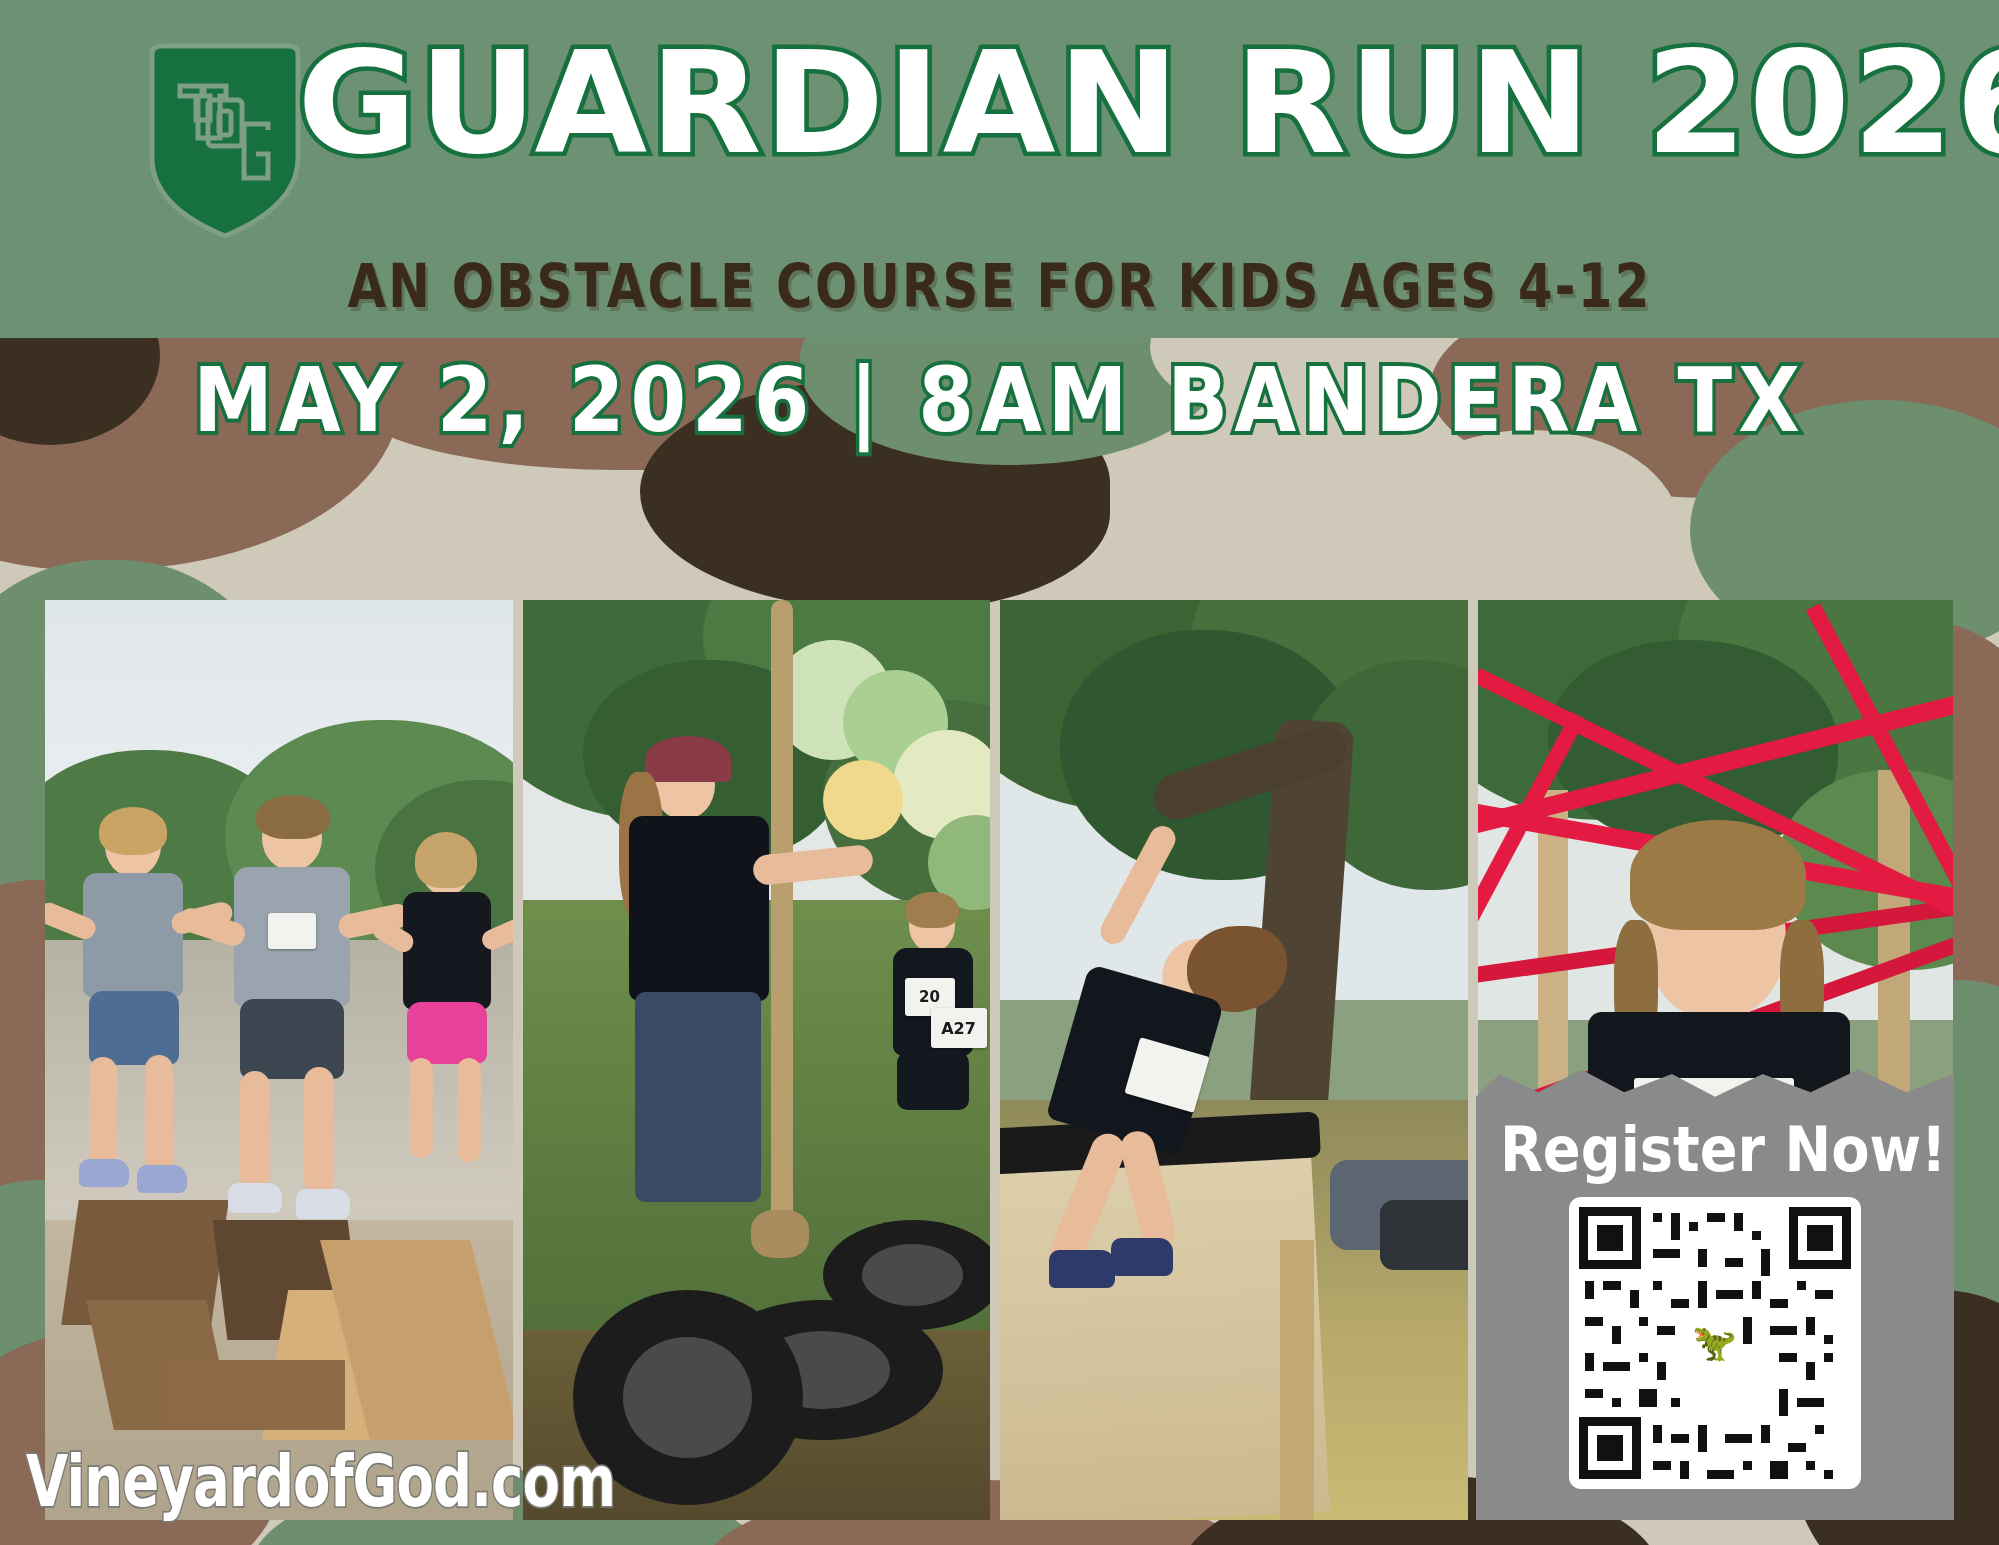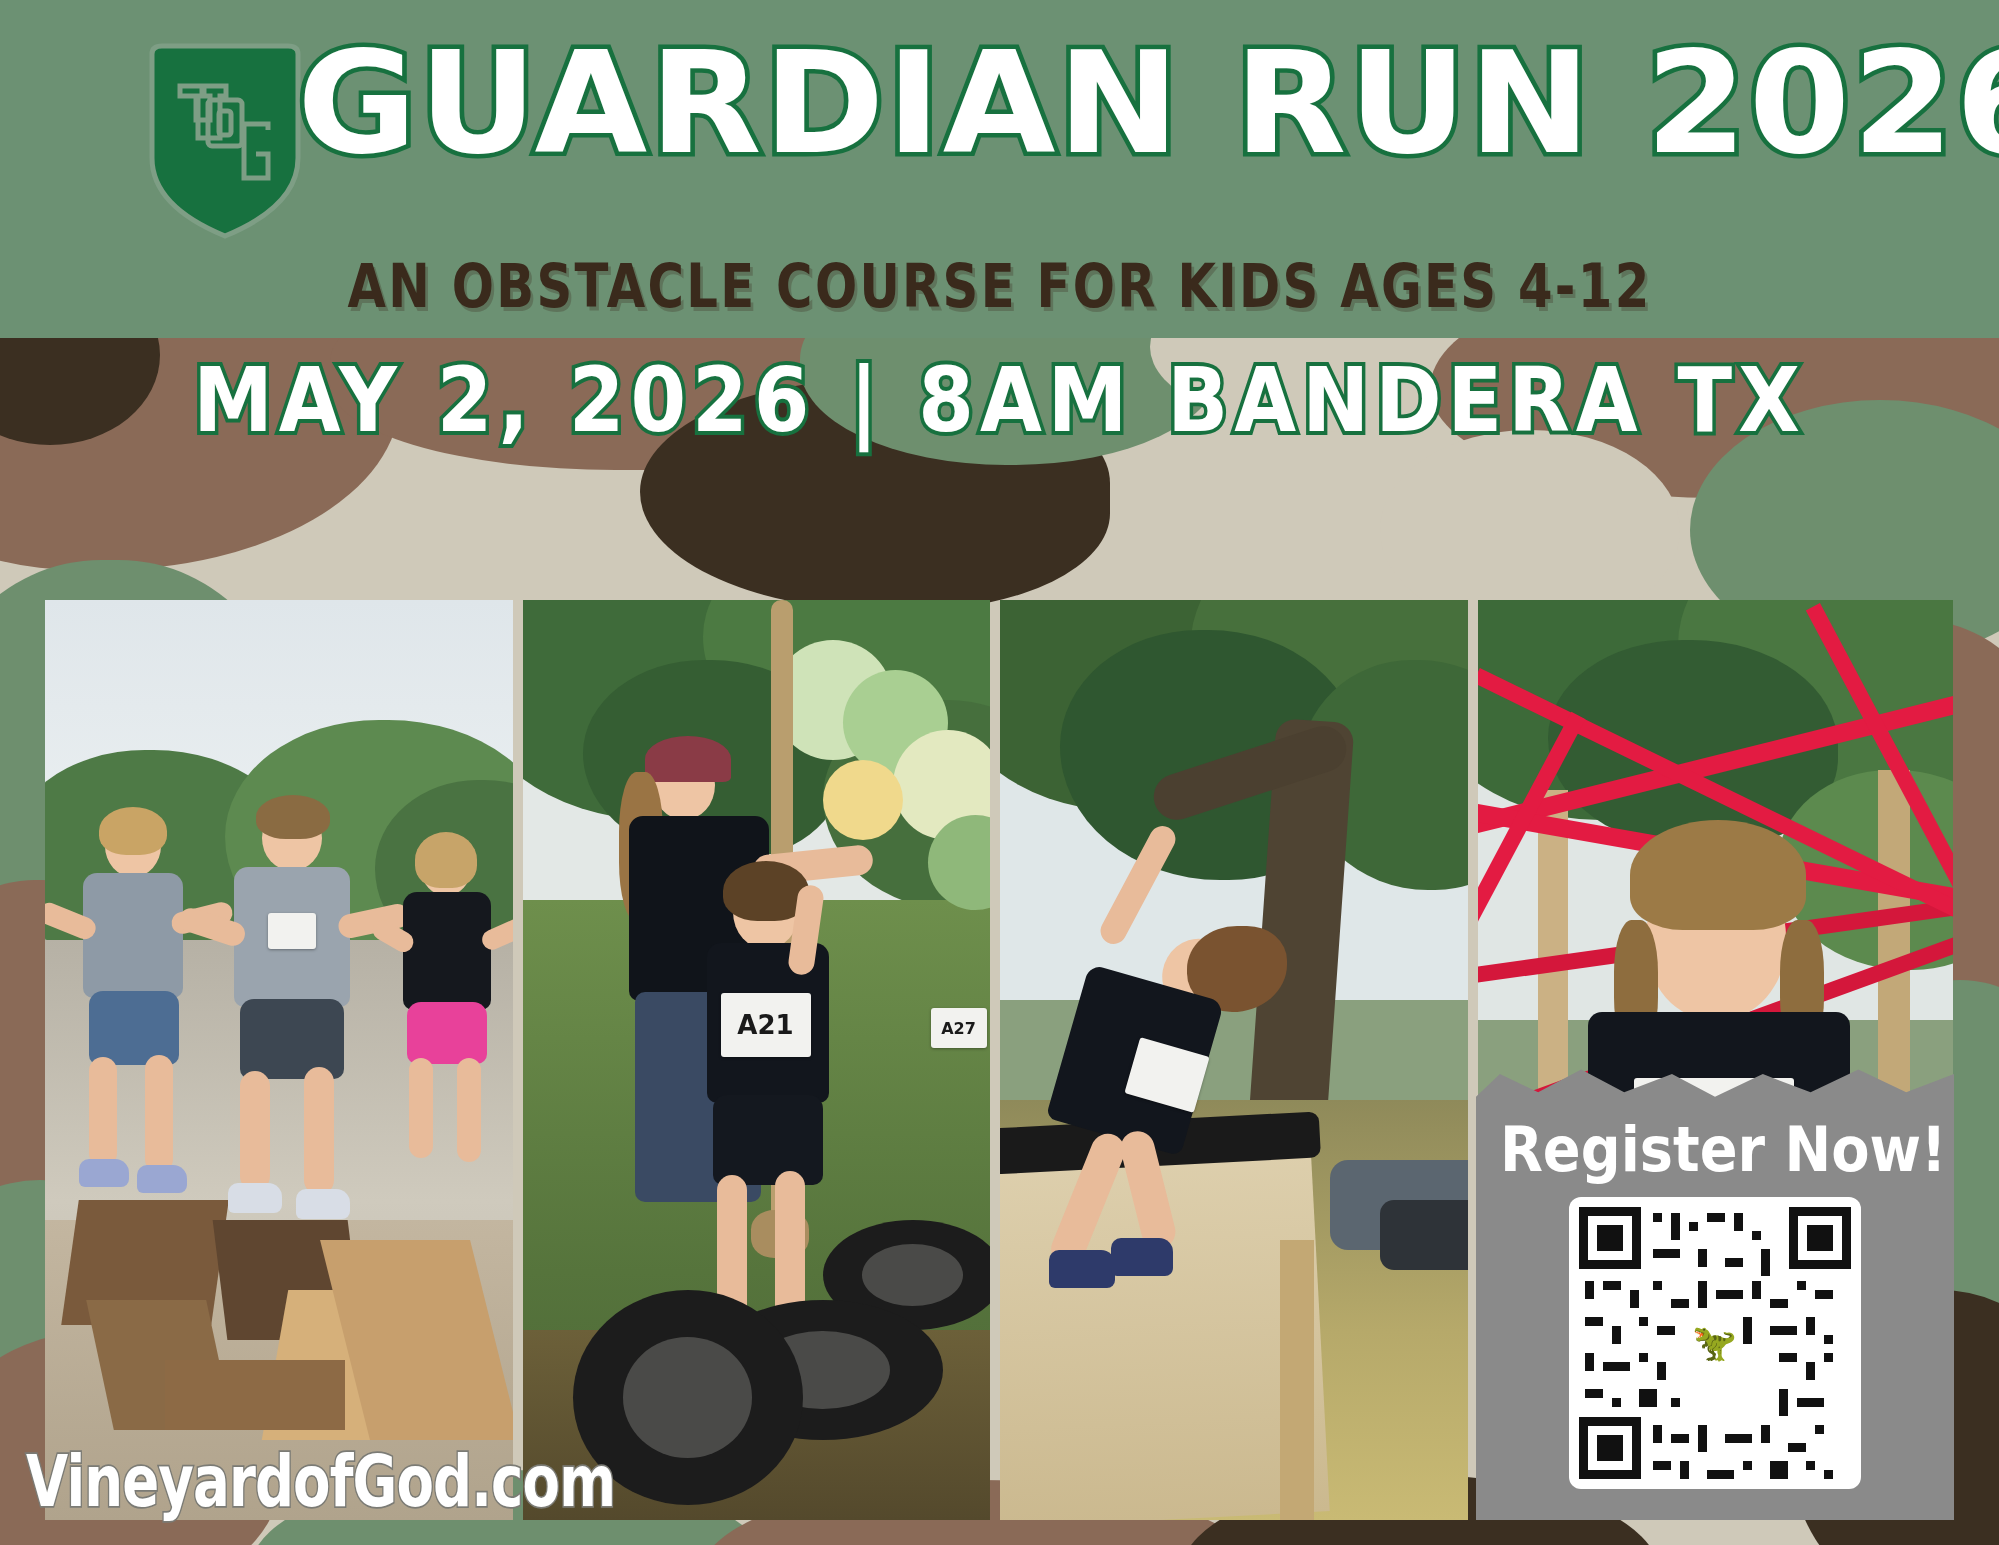--- a/index.html
+++ b/index.html
@@ -414,34 +414,29 @@
 
       <div class="kid" style="left:60px;top:120px;width:250px;height:520px;">
         <div class="head" style="left:70px;top:30px;width:62px;height:70px;"></div>
         <div class="hair" style="left:62px;top:16px;width:86px;height:46px;background:#8a3b46;border-radius:50% 50% 10% 10%;"></div>
         <div class="hair" style="left:36px;top:52px;width:44px;height:150px;background:#9a7444;border-radius:40%;"></div>
         <div class="shirt" style="left:46px;top:96px;width:140px;height:185px;background:#10141a;"></div>
         <div class="limb" style="left:170px;top:130px;width:120px;height:30px;transform:rotate(-6deg);"></div>
         <div class="shirt" style="left:52px;top:272px;width:126px;height:210px;background:#3a4a63;border-radius:10px;"></div>
       </div>
 
-      <div class="kid" style="left:150px;top:265px;width:230px;height:600px;">
-        <div class="head" style="left:60px;top:10px;width:66px;height:74px;"></div>
-        <div class="hair" style="left:50px;top:-4px;width:86px;height:60px;background:#5c4226;"></div>
-        <div class="shirt" style="left:34px;top:78px;width:122px;height:160px;background:#12161d;"></div>
-        <div class="bib" style="left:48px;top:128px;width:90px;height:64px;font-size:26px;">A21</div>
-        <div class="limb" style="left:120px;top:20px;width:26px;height:90px;transform:rotate(8deg);"></div>
-        <div class="shirt" style="left:40px;top:230px;width:110px;height:90px;background:#14181f;"></div>
-        <div class="limb" style="left:44px;top:310px;width:30px;height:150px;"></div>
-        <div class="limb" style="left:102px;top:306px;width:30px;height:160px;"></div>
-        <div class="shoe" style="left:30px;top:450px;width:62px;height:36px;"></div>
-        <div class="shoe" style="left:98px;top:460px;width:62px;height:36px;"></div>
-      </div>
-
-
+
+
+      <div class="kid" style="left:360px;top:300px;width:100px;height:320px;">
+        <div class="head" style="left:26px;top:0;width:46px;height:52px;"></div>
+        <div class="hair" style="left:22px;top:-8px;width:54px;height:36px;background:#a07d4c;"></div>
+        <div class="shirt" style="left:10px;top:48px;width:80px;height:108px;background:#13171e;"></div>
+        <div class="bib" style="left:22px;top:78px;width:50px;height:38px;font-size:15px;">20</div>
+        <div class="shirt" style="left:14px;top:150px;width:72px;height:60px;background:#14181f;"></div>
+      </div>
 
       <div class="kid" style="left:390px;top:290px;width:90px;height:300px;">
         <div class="bib" style="left:18px;top:118px;width:56px;height:40px;font-size:16px;">A27</div>
       </div>
 
       <div class="tire" style="left:300px;top:620px;width:180px;height:110px;"></div>
       <div class="tire" style="left:180px;top:700px;width:240px;height:140px;"></div>
       <div class="tire" style="left:50px;top:690px;width:230px;height:215px;"></div>
     </div>
 

